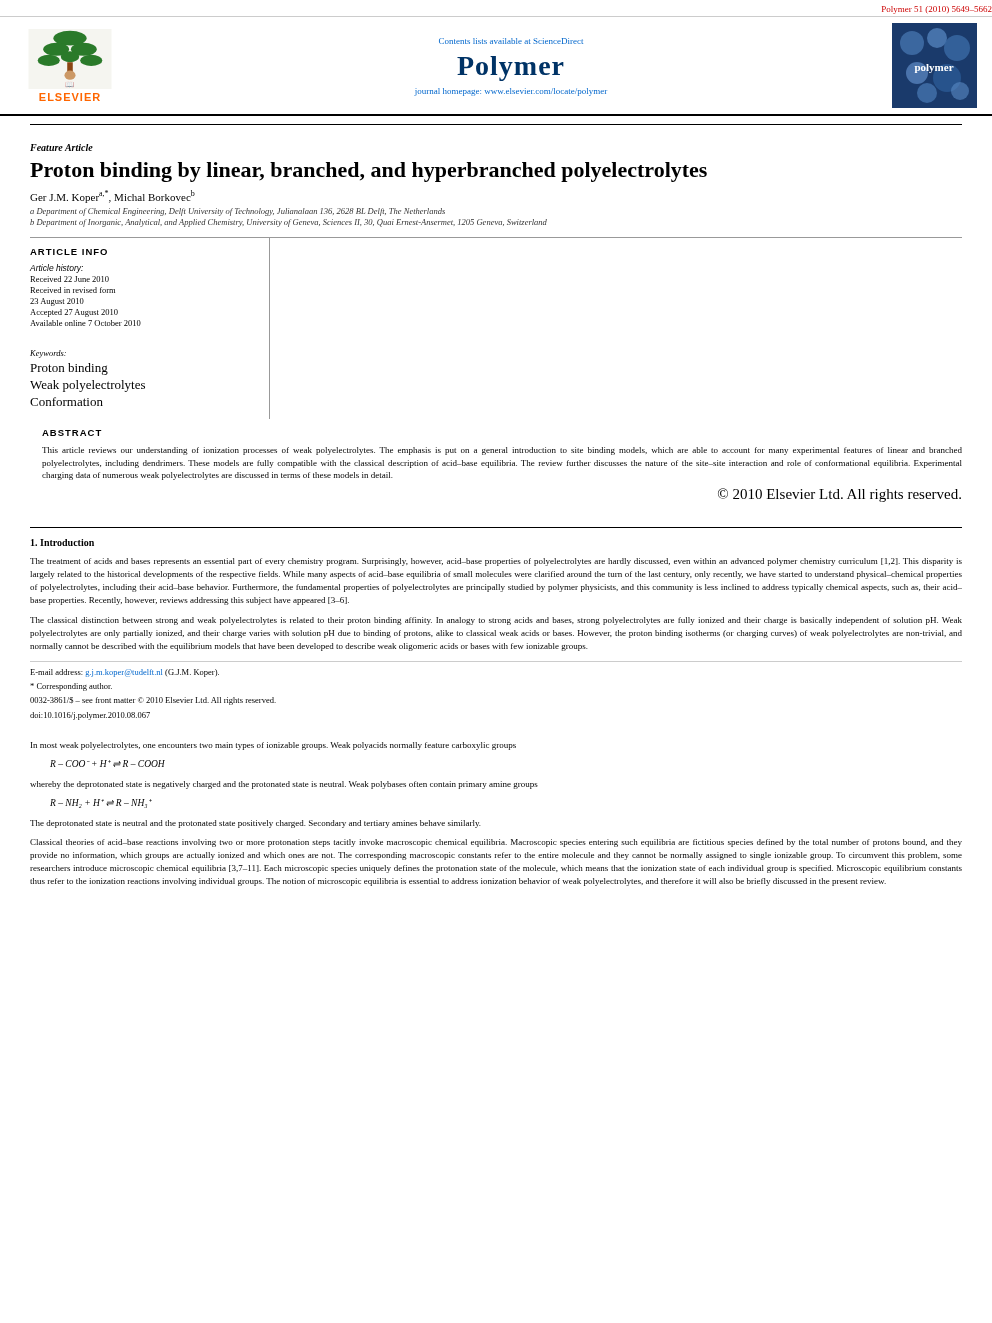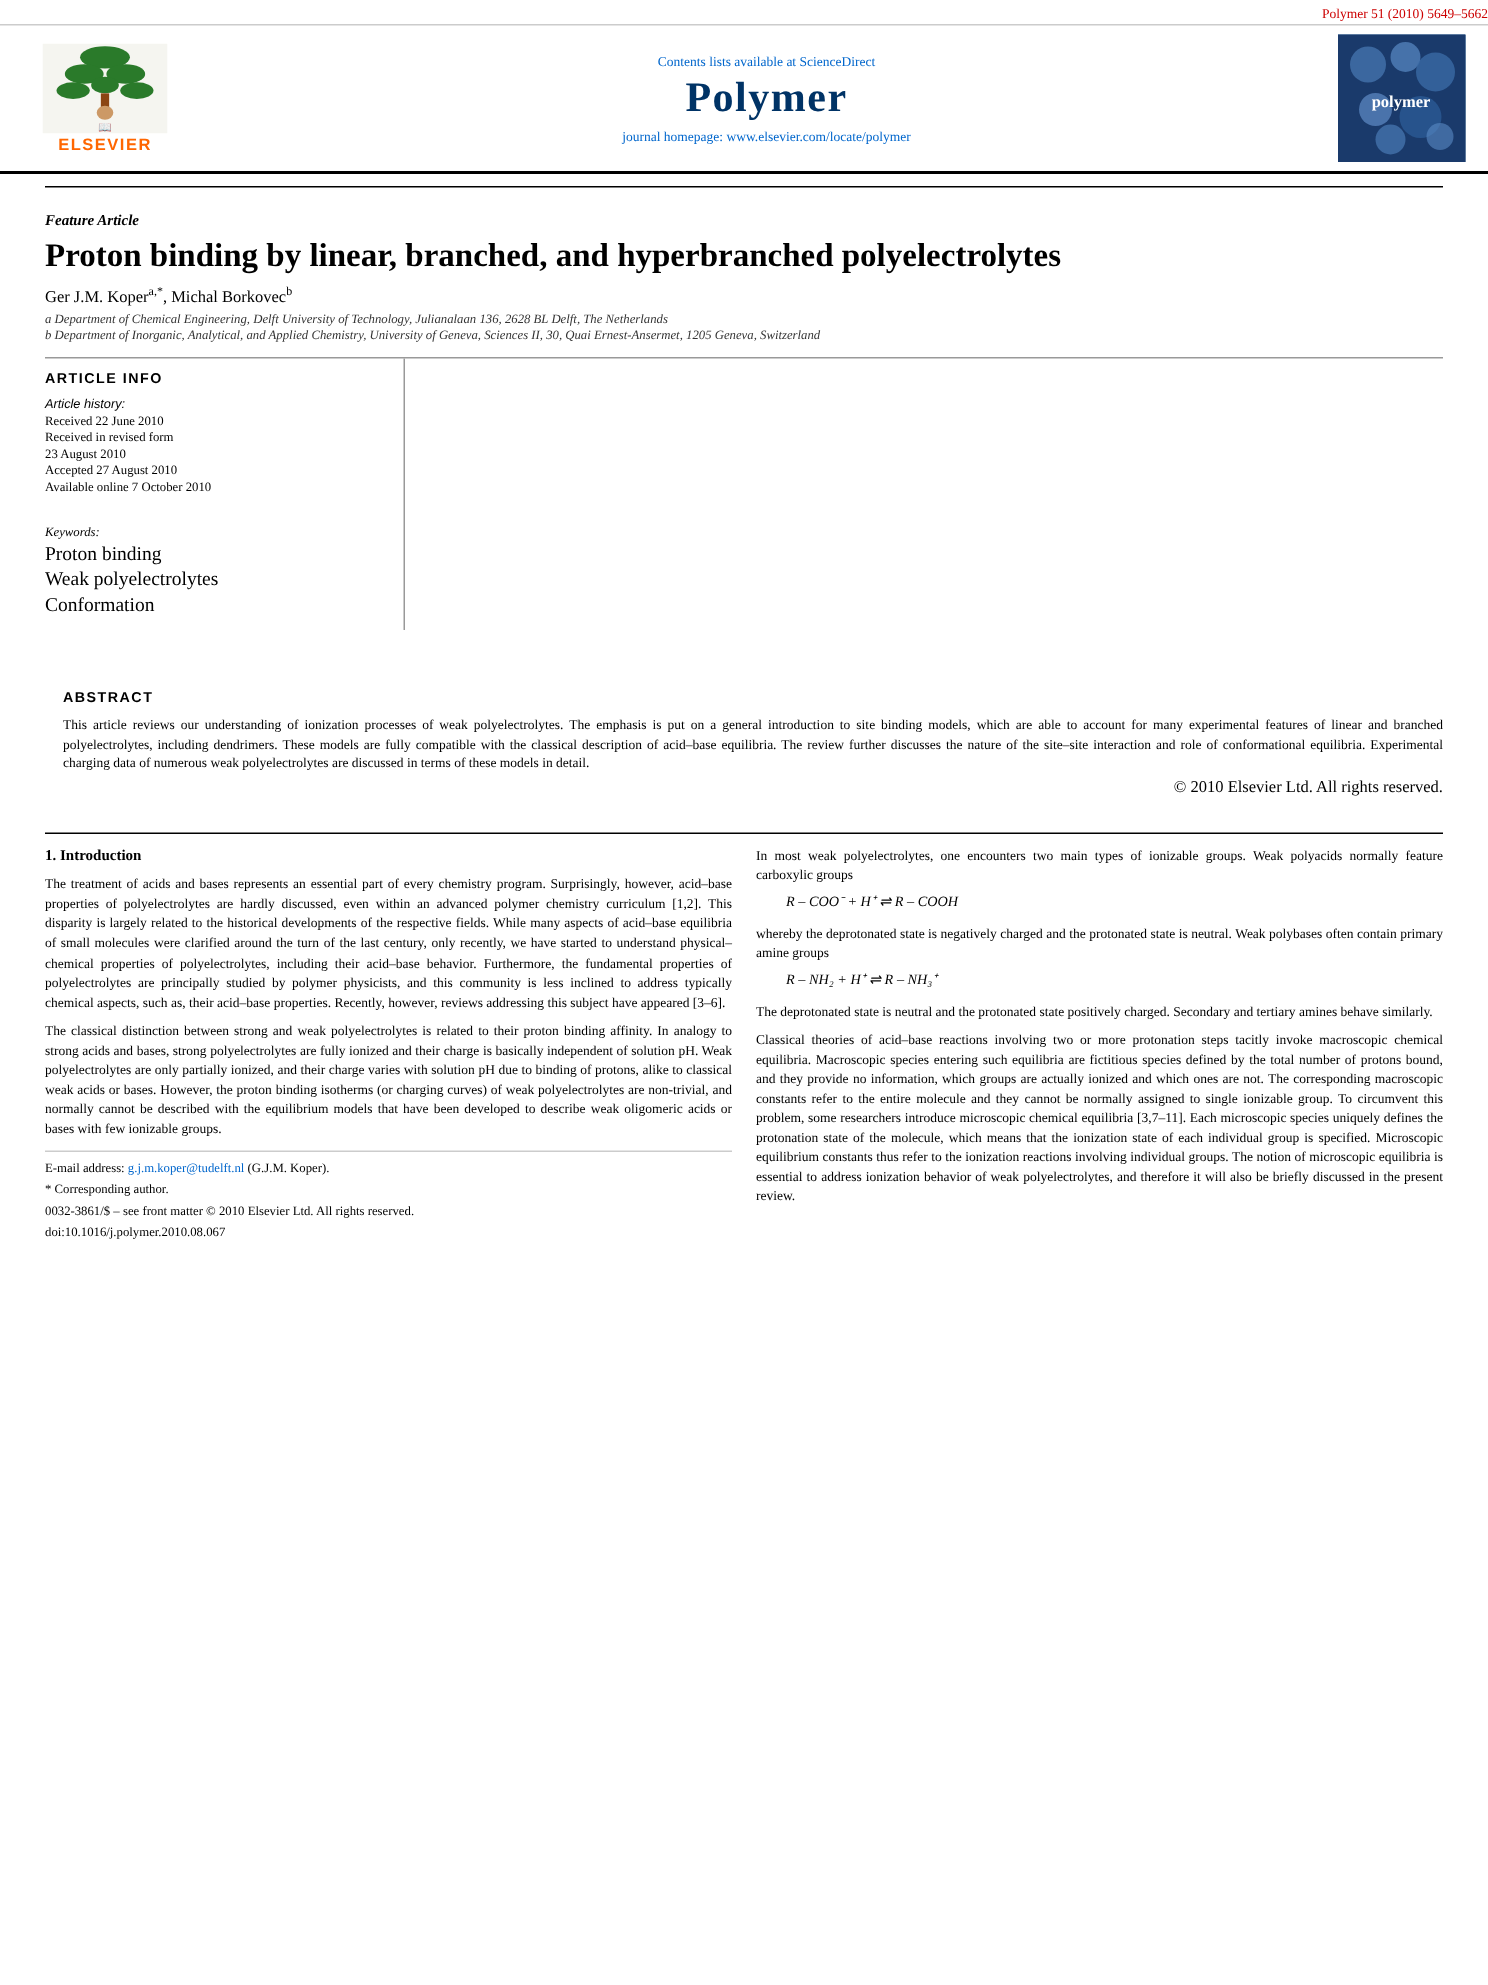--- a/index.html
+++ b/index.html
@@ -215,43 +215,43 @@
       margin-bottom: 1px;
     }
 
     .abstract-title {
       font-size: 9.5px;
       font-weight: bold;
       letter-spacing: 1px;
       font-family: Arial, sans-serif;
       margin-bottom: 6px;
       text-transform: uppercase;
-      margin-top: 32px;
     }
 
     .abstract-text {
       font-size: 9px;
       line-height: 1.4;
       text-align: justify;
       margin-bottom: 4px;
     }
 
     .abstract-copyright {
-      font-size: 11px;
+      font-size: 15px;
       text-align: right;
       margin-top: 4px;
     }
 
     
     .body-columns {
       display: flex;
       gap: 16px;
       margin-top: 16px;
       padding-top: 8px;
       border-top: 1px solid #000;
+      flex-direction: column;
     }
 
     .body-col {
       flex: 1;
       font-size: 9px;
       line-height: 1.45;
       text-align: justify;
     }
 
     .section-title {

